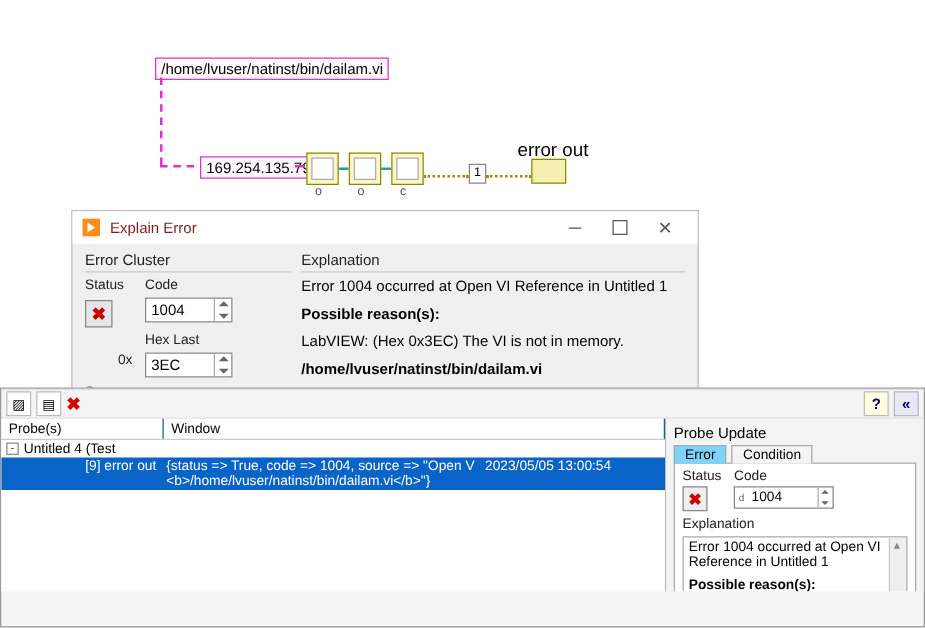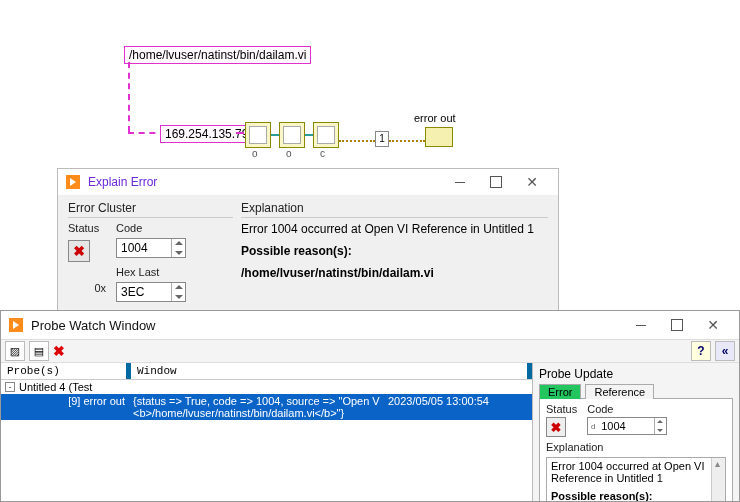--- a/index.html
+++ b/index.html
@@ -10,25 +10,25 @@
   .pink-box { position: absolute; background: #fff8fd; border: 1px solid #e030d0; font-size: 12px; padding: 1px 4px; color: #000; }
   .pink-wire { position: absolute; border-left: 2px dashed #e030d0; }
   .pink-wire-h { position: absolute; border-top: 2px dashed #e030d0; }
   .bd-node { position: absolute; width: 26px; height: 26px; background: #fbf6c8; border: 1px solid #8a8a00; }
   .bd-node::after { content:""; position:absolute; inset:3px; border:1px solid #aaa; background:#fff; }
   .bd-label-small { font-size: 10px; position:absolute; color:#555;}
   .wire-teal { position:absolute; border-top:2px dashed #2a9a9a; }
   .wire-y { position:absolute; border-top:1px solid #b5a000; }
   .one-box { position:absolute; width:14px; height:16px; border:1px solid #888; background:#fff; font-size:10px; text-align:center; line-height:14px;}
   .err-out-box { position:absolute; width:28px; height:20px; background:#f5f0b0; border:1px solid #8a8a00; }
-  .err-out-label { position:absolute; font-size:11px; }
+  .err-out-label { position:absolute; font-size:15px; }
 
   
   .win-explain { position:absolute; left:57px; top:168px; width:502px; height:146px; border:1px solid #bbb; background:#f0f0f0; }
-  .win-titlebar { height:26px; background:#fff; display:flex; align-items:center; padding:0 8px; font-size:12px; color:#6d28d9; }
+  .win-titlebar { height:26px; background:#fff; display:flex; align-items:center; padding:0 8px; font-size:12px; color:#7f1d1d; }
   .win-titlebar .t-icon { width:14px; height:14px; background:#ff8c1a; margin-right:8px; display:flex; align-items:center; justify-content:center; }
   .win-titlebar .t-icon::before { content:""; width:0; height:0; border-left:6px solid #fff; border-top:4px solid transparent; border-bottom:4px solid transparent; }
   .win-title { flex:1; }
   .win-ctrls { display:flex; gap:0; }
   .win-btn { width:36px; height:22px; display:flex; align-items:center; justify-content:center; color:#555; font-size:12px;}
   .win-btn.min::before { content:""; width:10px; border-top:1px solid #555; }
   .win-btn.sq::before { content:""; width:10px; height:10px; border:1px solid #555; display:block;}
   .win-btn.x::before { content:"\2715"; font-size:14px; color:#555;}
   .explain-body { display:flex; padding:6px 10px 0 10px; gap:8px; }
   .explain-left { width:165px; }
@@ -55,33 +55,33 @@
   .probe-toolbar { height:24px; border-top:1px solid #ddd; border-bottom:1px solid #ddd; display:flex; align-items:center; padding:0 4px; gap:4px;}
   .tb-btn { width:20px; height:20px; border:1px solid #bbb; background:#fff; display:flex; align-items:center; justify-content:center; font-size:11px;}
   .tb-red { color:#d00; font-weight:bold; font-size:14px; border:none; background:transparent; width:18px;}
   .tb-spacer { flex:1; }
   .tb-help { width:20px; height:20px; border:1px solid #bbb; background:#ffffe0; display:flex; align-items:center; justify-content:center; color:#006; font-weight:bold;}
   .tb-chev { width:20px; height:20px; border:1px solid #bbb; background:#e8e8f8; display:flex; align-items:center; justify-content:center; color:#006; font-weight:bold;}
   .probe-main { display:flex; height:calc(100% - 52px);}
   .probe-left { flex:1; display:flex; flex-direction:column; border-right:1px solid #bbb;}
   .probe-right { width:206px; padding:4px 6px; background:#f4f4f4; overflow:hidden;}
   .list-header { display:flex; background:#fff; border-bottom:1px solid #ccc; font-size:11px;}
-  .list-header div { border-right:5px solid #0369a1; padding:2px 6px;font-family:Liberation Mono, monospace;}
+  .list-header div { border-right:1px solid #0369a1; padding:2px 6px;}
   .col-probe{ width:130px;} .col-value{ flex:1;} .col-last{ width:150px;}
   .list-body { flex:1; background:#fff; overflow:hidden; font-size:11px;}
   .tree-row0 { padding:1px 4px; display:flex; align-items:center;}
   .tree-exp { width:10px; height:10px; border:1px solid #888; margin-right:4px; font-size:8px; line-height:8px; text-align:center;}
   .sel-row { background:#0a64c8; color:#fff; display:flex;}
   .sel-row .c1{ width:130px; padding:1px 6px; text-align:right;}
   .sel-row .c2{ flex:1; padding:1px 2px;}
   .sel-row .c3{ width:150px; padding:1px 6px;}
   .pd-head { font-size:12px; margin-bottom:3px;}
   .pd-tabs { display:flex; gap:4px;}
   .pd-tab { border:1px solid #aaa; border-bottom:none; background:#f4f4f4; padding:1px 8px; font-size:11px;}
-  .pd-tab.active { background:#22c55e; }
+  .pd-tab.active { background:#7dd3fc; }
   .pd-box { border:1px solid #aaa; background:#fff; padding:4px 6px; height:134px; margin-top:-1px;}
   .pd-row1 { display:flex; gap:10px; align-items:start;}
   .pd-status-led { width:20px; height:20px; border:1px solid #888; background:#eee; display:flex; align-items:center; justify-content:center; margin-top:2px;}
   .pd-status-led span{ color:#c00; font-weight:bold; font-size:13px;}
   .pd-code-field { display:flex; align-items:center; border:1px solid #888; background:#fff; margin-top:2px; width:80px; height:18px;}
   .pd-code-field .nud { width:10px; font-size:8px; color:#666; text-align:center;}
   .pd-code-field .val { flex:1; padding:0 3px; font-size:11px;}
   .pd-code-field .spin2 { width:12px; border-left:1px solid #aaa; align-self:stretch; position:relative;}
   .pd-code-field .spin2::before,.pd-code-field .spin2::after{content:"";position:absolute;left:2px;width:0;height:0;border-left:3px solid transparent;border-right:3px solid transparent;}
   .pd-code-field .spin2::before{top:2px;border-bottom:3px solid #666;}
@@ -149,36 +149,28 @@
             <div class="spin"></div>
           </div>
       </div>
       <div class="label-sm" style="margin-top:6px;">Source</div>
     </div>
     <div class="explain-right">
       <div class="section-h">Explanation</div>
       <div class="explain-text">
         <p>Error 1004 occurred at Open VI Reference in Untitled 1</p>
         <p class="bold">Possible reason(s):</p>
+        <p>LabVIEW: (Hex 0x3EC) The VI is not in memory.</p>
         <p class="bold">/home/lvuser/natinst/bin/dailam.vi</p>
       </div>
     </div>
   </div>
 </div>
 
 <div class="win-probe">
-  <div class="probe-title">
-    <span class="t-icon"></span>
-    <span class="wt">Probe Watch Window</span>
-    <div class="win-ctrls">
-      <div class="win-btn min"></div>
-      <div class="win-btn sq"></div>
-      <div class="win-btn x"></div>
-    </div>
-  </div>
   <div class="probe-toolbar">
     <div class="tb-btn">▨</div>
     <div class="tb-btn">▤</div>
     <div class="tb-red">✖</div>
     <div class="tb-spacer"></div>
     <div class="tb-help">?</div>
     <div class="tb-chev">«</div>
   </div>
   <div class="probe-main">
     <div class="probe-left">
@@ -196,21 +188,21 @@
           <div class="c2" style="white-space:pre-line;">{status =&gt; True, code =&gt; 1004, source =&gt; "Open V
 &lt;b&gt;/home/lvuser/natinst/bin/dailam.vi&lt;/b&gt;"}</div>
           <div class="c3">2023/05/05 13:00:54</div>
         </div>
       </div>
     </div>
     <div class="probe-right">
       <div class="pd-head">Probe Update</div>
       <div class="pd-tabs">
         <div class="pd-tab active">Error</div>
-        <div class="pd-tab">Reference</div>
+        <div class="pd-tab">Condition</div>
       </div>
       <div class="pd-box">
         <div class="pd-row1">
           <div>
             <div class="label-sm">Status</div>
             <div class="pd-status-led">
                 <span>✖</span>
               </div>
           </div>
           <div>

